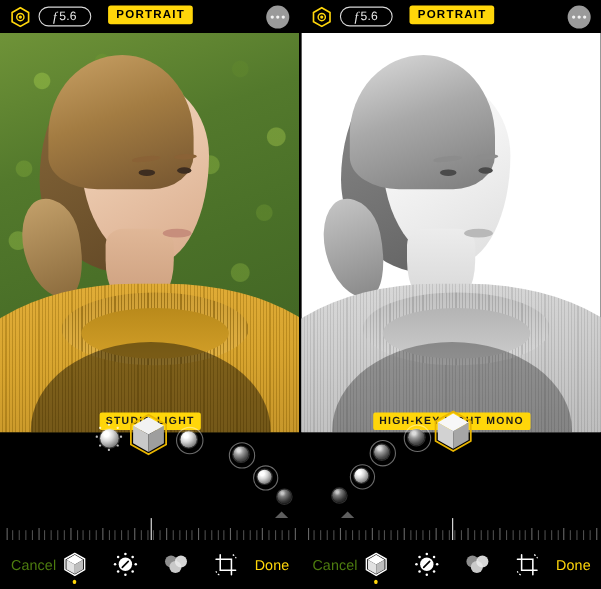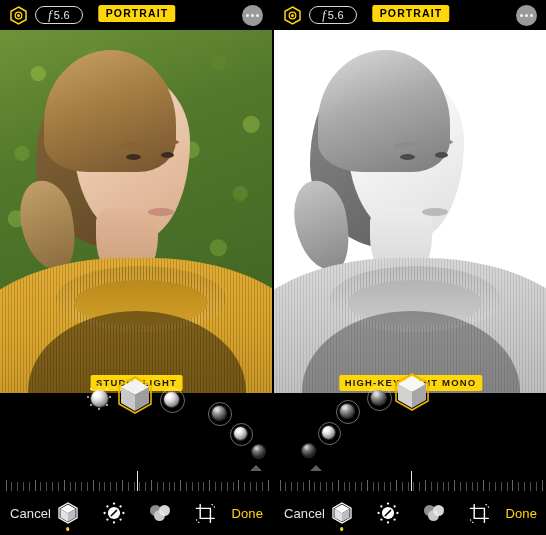--- a/index.html
+++ b/index.html
@@ -202,21 +202,21 @@
   }
 
   
   .toolbar{
     position:absolute;left:0;bottom:0;width:273px;height:44px;background:#000;
     display:flex;align-items:center;z-index:40;
   }
   .tb-text{
     position:absolute;font-size:13px;letter-spacing:.1px;line-height:1;
   }
-  .tb-cancel{left:10px;color:#e5e5e5;}
+  .tb-cancel{left:10px;color:#4d7c0f;}
   .tb-done{right:10px;color:#FFD60A;}
   .tools{
     position:absolute;left:50%;transform:translateX(-50%);
     display:flex;align-items:center;gap:22px;
   }
   .tool{
     position:relative;width:24px;height:26px;
     display:flex;align-items:center;justify-content:center;
   }
   .tool svg{display:block;}

